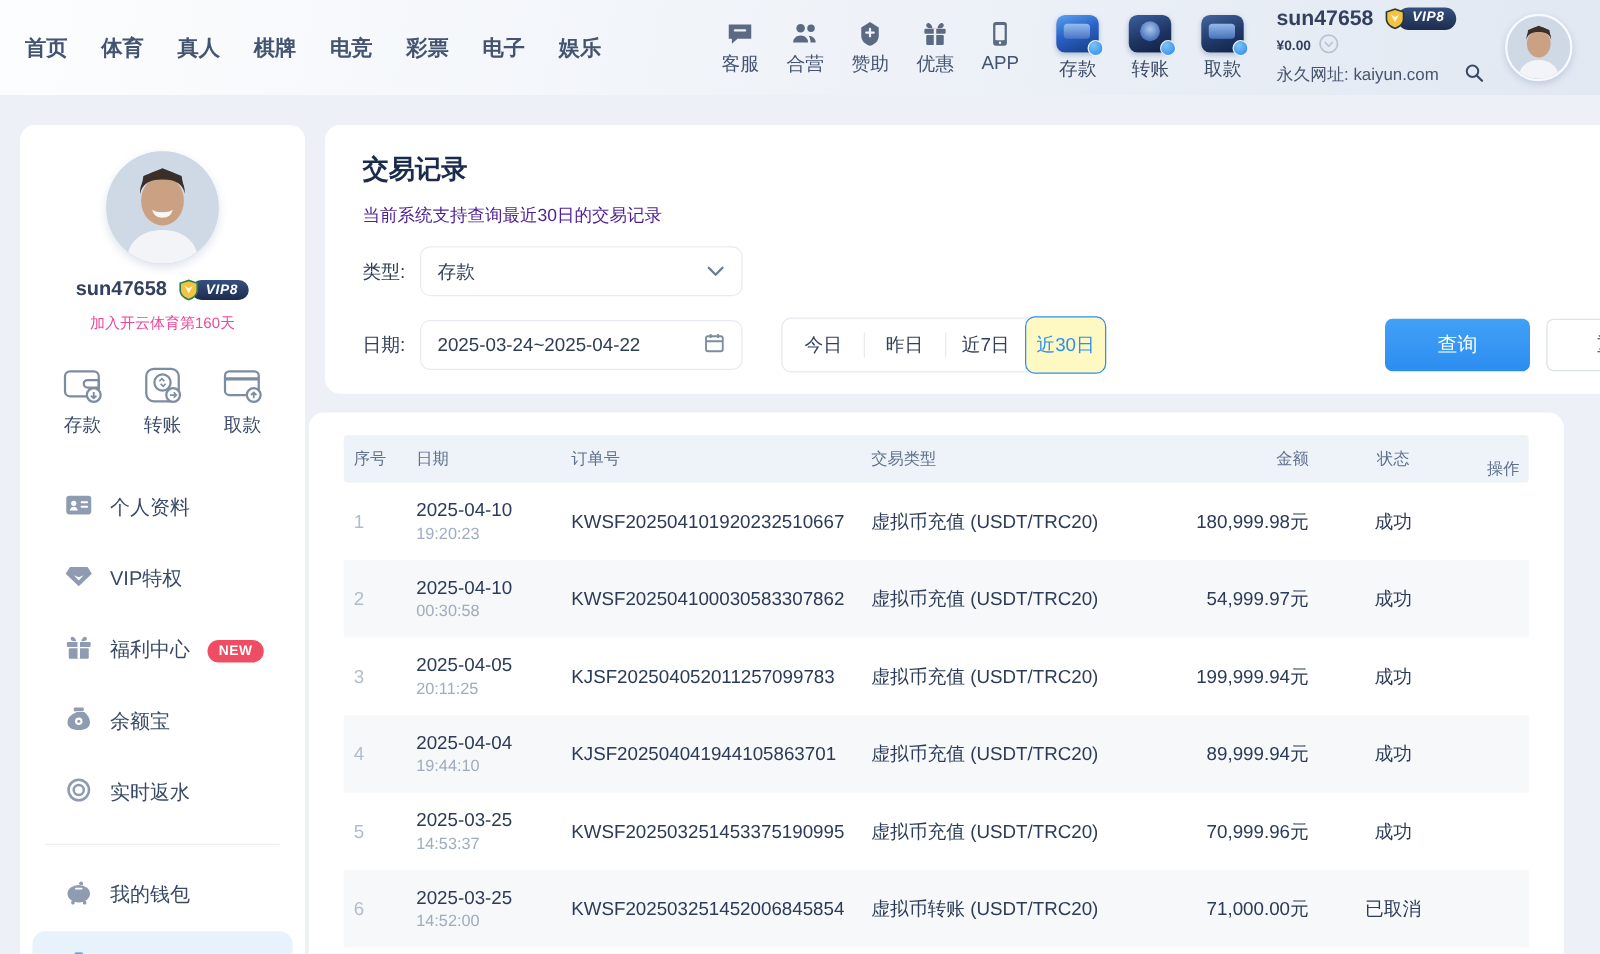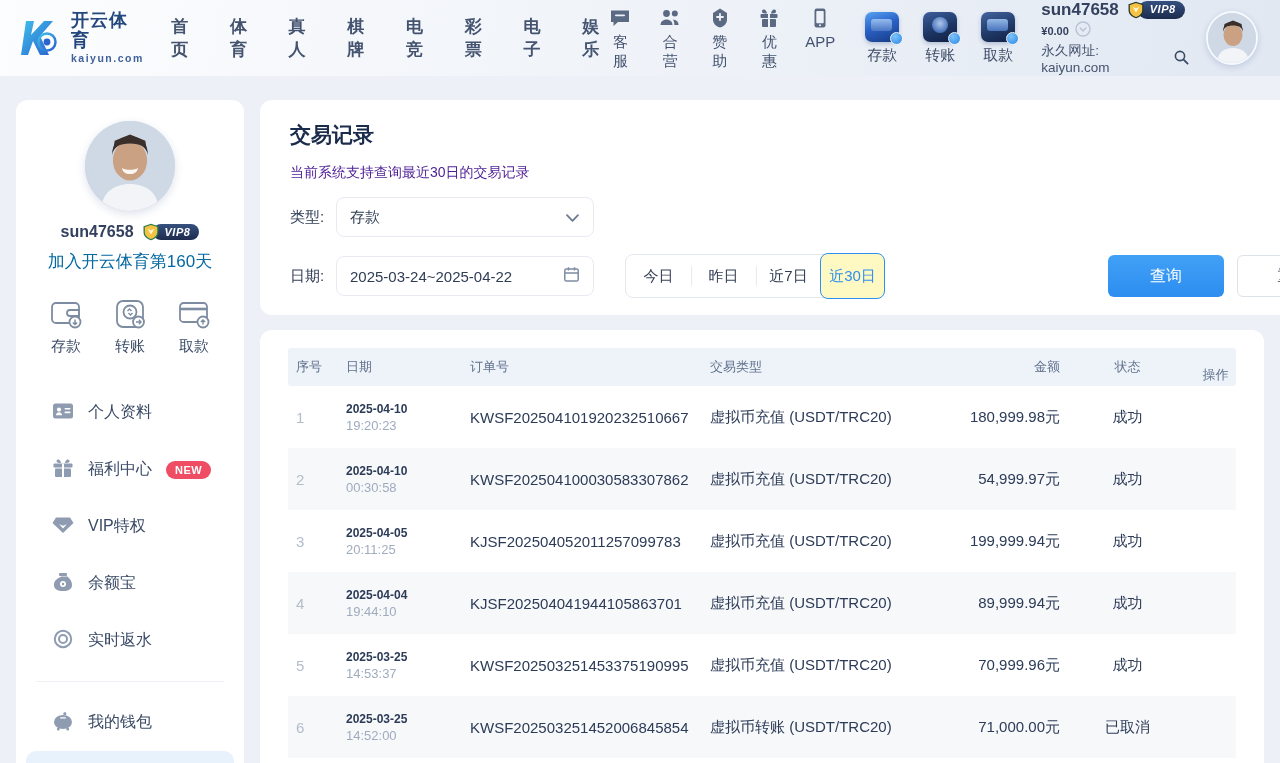--- a/index.html
+++ b/index.html
@@ -47,37 +47,37 @@
   .userbox{ margin-left:26px; display:flex; flex-direction:column; gap:1px; line-height:1.25; }
   .user-line1{ display:flex; align-items:center; gap:7px; }
   .user-name{ font-size:17px; font-weight:700; color:#33415e; }
   .vip-badge{ display:inline-flex; align-items:center; position:relative; height:17px; }
   .vip-shield{ width:20px; height:20px; z-index:2; }
   .vip-pill{ margin-left:-8px; background:linear-gradient(180deg,#35507f,#1d2c4e); color:#fff;
              font-size:11px; font-weight:800; font-style:italic; padding:2px 9px 2px 12px;
              border-radius:9px; letter-spacing:.5px; }
   .user-line2{ display:flex; align-items:center; gap:6px; }
   .user-balance{ font-size:11px; font-weight:800; color:#33415e; }
-  .user-line3{ display:flex; align-items:center; gap:8px; font-size:13.5px; color:#45536e; }
+  .user-line3{ display:flex; align-items:center; gap:20px; font-size:13.5px; color:#45536e; }
   .avatar-ring{ width:54px; height:54px; border-radius:50%; overflow:hidden; margin:0 22px 0 16px;
                 border:2px solid #f6f9fd; box-shadow:0 2px 6px rgba(30,60,120,.18); background:#cfd9e6;
                 padding:0; }
   .avatar-ring svg{ display:block; }
 
   
   .sidebar{
     position:absolute; left:16px; top:100px; width:228px; height:700px;
     background:#fff; border-radius:12px; overflow:hidden;
   }
   .profile{ display:flex; flex-direction:column; align-items:center; padding-top:21px; }
   .profile-avatar{ width:90px; height:90px; border-radius:50%; overflow:hidden; background:#cfd9e6;
                    box-shadow:0 3px 8px rgba(30,60,120,.15); }
   .profile-name-row{ display:flex; align-items:center; gap:7px; margin-top:12px; }
   .profile-name{ font-size:16px; font-weight:700; color:#33415e; }
-  .profile-joined{ margin-top:9px; font-size:17px; color:#0369a1; }
+  .profile-joined{ margin-top:9px; font-size:12px; color:#ec4899; }
   .side-actions{ display:flex; justify-content:space-between; padding:0 32px; margin-top:24px; }
   .sact{ display:flex; flex-direction:column; align-items:center; gap:6px; background:none; border:none; }
   .sact svg{ display:block; }
   .sact .sact-label{ font-size:15px; color:#3c4c68; }
   .side-menu{ margin-top:28px; }
   .smenu-item{ display:flex; align-items:center; gap:14px; height:57px; width:100%;
                padding-left:36px; background:none; border:none; font-size:16px; color:#3a4a66; text-align:left; }
   .smenu-item svg{ flex:0 0 auto; }
   .new-badge{ background:#ef4d63; color:#fff; font-size:11px; font-weight:800; letter-spacing:.5px;
               padding:3px 9px; border-radius:999px; }
@@ -103,61 +103,42 @@
   .seg:not(:first-child)::before{ content:''; position:absolute; left:0; top:12px; bottom:12px; width:1px; background:#e7ebf1; }
   .seg.active{ color:#2e8ff2; border:1.5px solid #2e8ff2; border-radius:8px; background:#fef9c3;
                height:46px; margin:-1px; z-index:1; }
   .seg.active::before{ display:none; }
   .filter-spacer{ flex:1; }
   .btn-primary{ width:116px; height:42px; border:none; border-radius:6px; color:#fff; font-size:16px;
                 background:linear-gradient(180deg,#41a1f6,#2d8df0); }
   .btn-ghost{ width:113px; height:42px; margin-left:13px; border:1px solid #dde3ea; border-radius:6px;
               background:#fff; color:#333f55; font-size:16px; }
 
-  .table-card{ left:260px; top:330px; width:1004px; height:433px; padding:18px 28px 0;
+  .table-card{ left:247px; top:330px; width:1004px; height:433px; padding:18px 28px 0;
                border-radius:12px 12px 0 0; overflow:hidden; }
   .tgrid{ display:grid; grid-template-columns:52px 118px 232px 240px 130px 135px 1fr; align-items:center; }
   .thead{ height:38px; background:#edf3f9; border-radius:3px; font-size:13px; color:#60718d; }
   .th,.c{ overflow:hidden; white-space:nowrap; }
   .col1{ padding-left:8px; }
   .col2{ padding-left:6px; }
   .col3{ padding-left:12px; }
   .col4{ padding-left:20px; }
   .col5{ text-align:right; }
   .col6{ text-align:center; }
   .col7{ text-align:center;margin-top:16px; }
   .trow{ height:62px; font-size:15px; color:#2c3b57; }
   .rows .trow:nth-child(even){ background:#f7f8fa; }
   .row-index{ color:#b3bdca; }
-  .cell-date .d1{ font-size:12px; font-weight:700; color:#2c3b57; }
+  .cell-date .d1{ font-size:15px; font-weight:400; color:#2c3b57; }
   .cell-date .d2{ font-size:13px; color:#9facbf; margin-top:2px; }
 </style>
 </head>
 <body>
 
 <header class="topbar">
-  <div class="logo">
-    <span class="k-mark">
-      <svg width="46" height="46" viewBox="0 0 46 46">
-        <defs>
-          <linearGradient id="kg" x1="0" y1="0" x2="1" y2="1">
-            <stop offset="0" stop-color="#3fc0ea"></stop>
-              <stop offset="1" stop-color="#2b63cf"></stop>
-          </linearGradient>
-        </defs>
-        <path d="M10 6 L18 6 L15 20 L28 6 L37 6 L24 21 L33 40 L24 40 L17 26 L12 40 L5 40 Z" fill="url(#kg)"></path>
-        <circle cx="31" cy="27" r="8.5" fill="none" stroke="url(#kg)" stroke-width="2.5"></circle>
-        <circle cx="31" cy="27" r="3.4" fill="#2b63cf"></circle>
-      </svg>
-    </span>
-    <span class="brand-col">
-      <span class="brand-cn">开云体育</span>
-      <span class="brand-en">kaiyun.com</span>
-    </span>
-  </div>
 
   <nav class="main-nav">
 
       <button class="nav-item">首页</button>
 
       <button class="nav-item">体育</button>
 
       <button class="nav-item">真人</button>
 
       <button class="nav-item">棋牌</button>
@@ -364,38 +345,38 @@
             <path d="M3.8 14.3c.4-2 1.7-3 3.2-3s2.8 1 3.2 3z" fill="#fff"></path>
             <rect x="12.5" y="7" width="6" height="1.6" rx=".8" fill="#fff"></rect>
             <rect x="12.5" y="10.6" width="6" height="1.6" rx=".8" fill="#fff"></rect>
           </svg>
       </span>
       <span>个人资料</span>
     </button>
     <button class="smenu-item">
       <span>
         <svg width="22" height="20" viewBox="0 0 22 20" fill="#8e9bb0">
+            <path d="M4 2.5h14l3.5 5.5L11 18 .5 8z"></path>
+            <path d="M7.2 9.2l3.8 4.2 3.8-4.2-3.8 1.6z" fill="#fff"></path>
+          </svg>
+      </span>
+      <span>VIP特权</span>
+    </button>
+    <button class="smenu-item">
+      <span>
+        <svg width="22" height="20" viewBox="0 0 22 20" fill="#8e9bb0">
             <rect x="1.5" y="5.5" width="19" height="4" rx="1"></rect>
             <rect x="3" y="10.5" width="16" height="8.5" rx="1"></rect>
             <rect x="10" y="5.5" width="2" height="13.5" fill="#fff"></rect>
             <path d="M7.5 5c-2 0-3-.9-3-2s1.1-2 2.2-1.4C7.8 2.2 8.7 3.4 9 5z"></path>
             <path d="M14.5 5c2 0 3-.9 3-2s-1.1-2-2.2-1.4C14.2 2.2 13.3 3.4 13 5z"></path>
           </svg>
       </span>
       <span>福利中心</span>
       <span class="new-badge">NEW</span>
-    </button>
-    <button class="smenu-item">
-      <span>
-        <svg width="22" height="20" viewBox="0 0 22 20" fill="#8e9bb0">
-            <path d="M4 2.5h14l3.5 5.5L11 18 .5 8z"></path>
-            <path d="M7.2 9.2l3.8 4.2 3.8-4.2-3.8 1.6z" fill="#fff"></path>
-          </svg>
-      </span>
-      <span>VIP特权</span>
     </button>
     <button class="smenu-item">
       <span>
         <svg width="22" height="20" viewBox="0 0 22 20" fill="#8e9bb0">
             <rect x="7" y="1" width="8" height="3" rx="1"></rect>
             <path d="M6.5 4.5h9C18.5 7 20 9.8 20 13c0 4-3.6 6-9 6s-9-2-9-6c0-3.2 1.5-6 7.5-8.5z"></path>
             <circle cx="11" cy="12" r="3" fill="#fff"></circle>
             <circle cx="11" cy="12" r="1.2" fill="#8e9bb0"></circle>
           </svg>
       </span>

